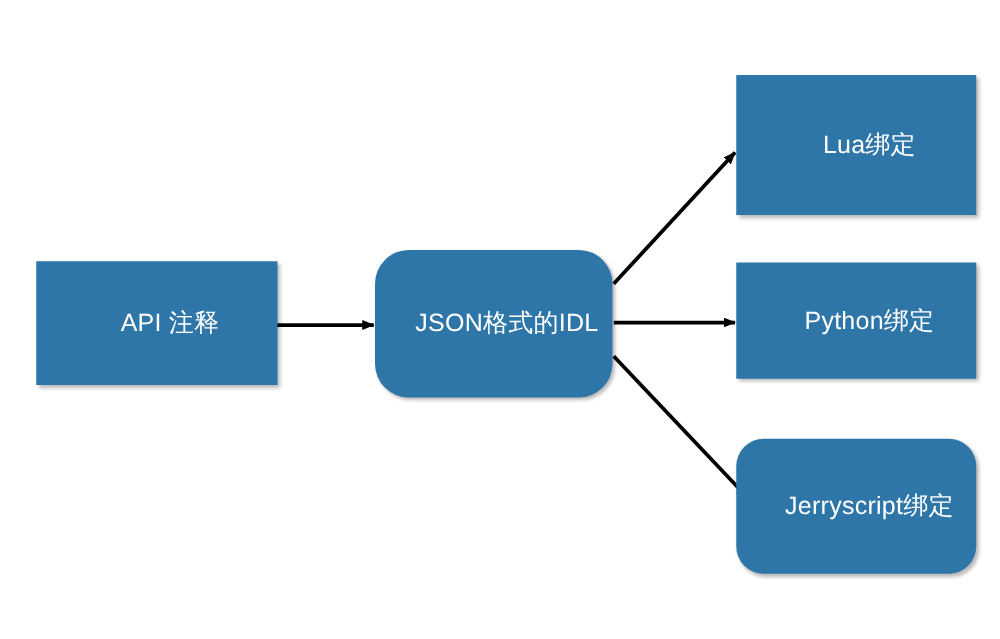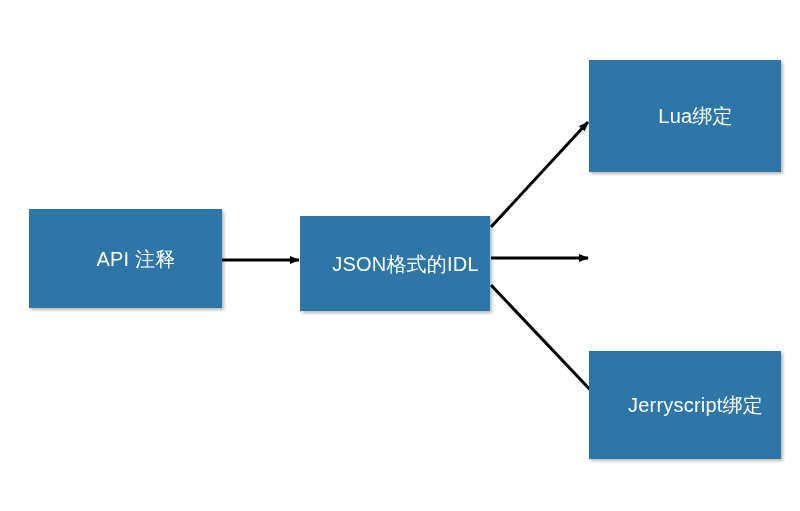--- a/index.html
+++ b/index.html
@@ -39,24 +39,24 @@
   .node-label {
     color: #ffffff;
     font-size: 20px;
     line-height: 1.2;
     letter-spacing: 0.2px;
     white-space: nowrap;
     text-align: center;
   }
   
   #node-api        { left: 9px;   top: 209px; width: 193px; height: 99px; margin-left: 20px; }
-  #node-idl        { left: 300px; top: 216px; width: 190px; height: 95px; }
+  #node-idl        { left: 300px; top: 200px; width: 190px; height: 118px; border-radius: 27px; }
   #node-lua        { left: 589px; top: 60px;  width: 192px; height: 112px; }
   #node-python     { left: 589px; top: 210px; width: 192px; height: 93px; }
-  #node-jerryscript{ left: 589px; top: 351px; width: 192px; height: 108px; }
+  #node-jerryscript{ left: 589px; top: 351px; width: 192px; height: 108px; border-radius: 22px; }
 </style>
 </head>
 <body>
 
 <div id="diagram-canvas">
 
   <svg id="arrow-layer" viewBox="0 0 800 511" width="800" height="511" xmlns="http://www.w3.org/2000/svg">
     <defs>
       <marker id="arrowhead" markerWidth="10" markerHeight="8" refX="9.2" refY="4" orient="auto" markerUnits="userSpaceOnUse">
         <path d="M 0 0 L 10 4 L 0 8 z" fill="#000000"></path>
@@ -77,18 +77,21 @@
   </div>
 
   <div class="node-box" id="node-idl">
     <span class="node-label">JSON格式的IDL</span>
   </div>
 
   <div class="node-box" id="node-lua">
     <span class="node-label">Lua绑定</span>
   </div>
 
+  <div class="node-box" id="node-python">
+    <span class="node-label">Python绑定</span>
+  </div>
 
   <div class="node-box" id="node-jerryscript">
     <span class="node-label">Jerryscript绑定</span>
   </div>
 
 </div>
 
 </body></html>

